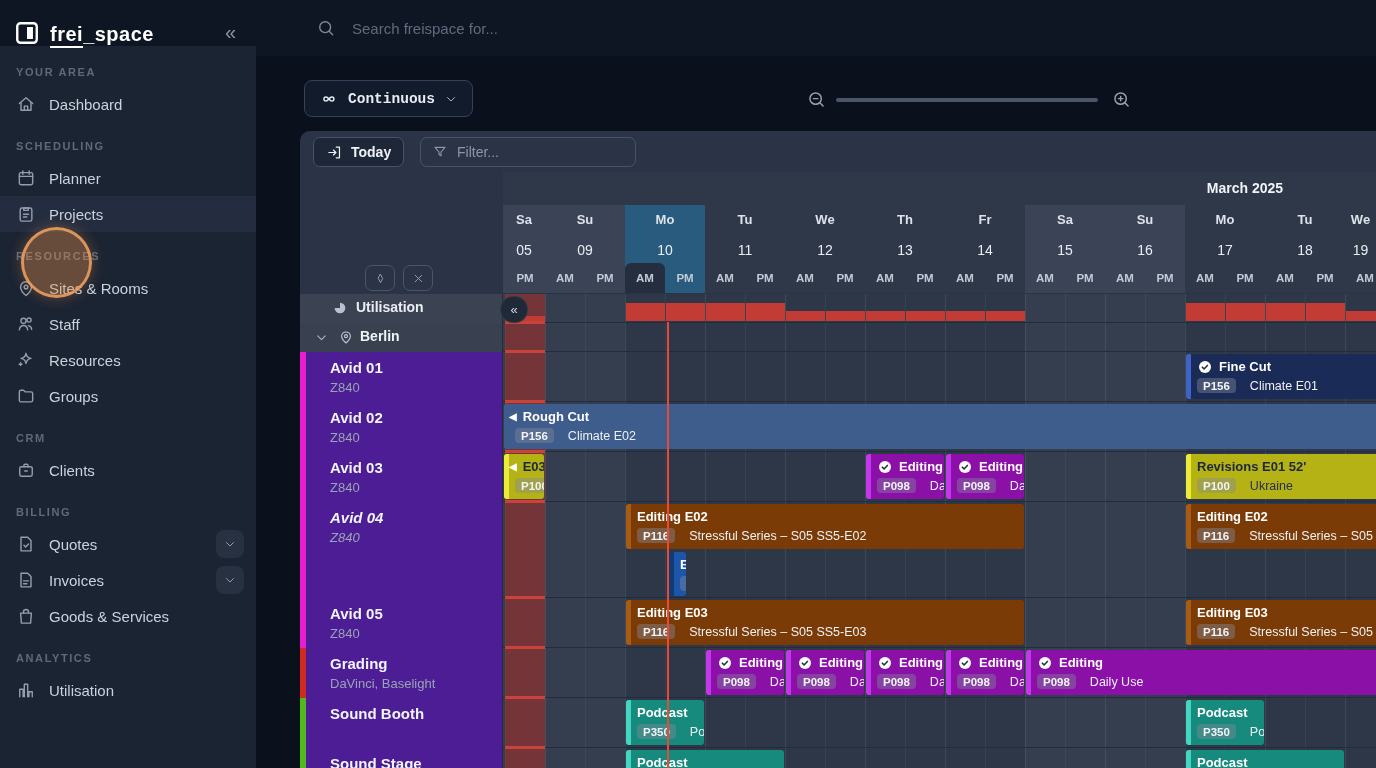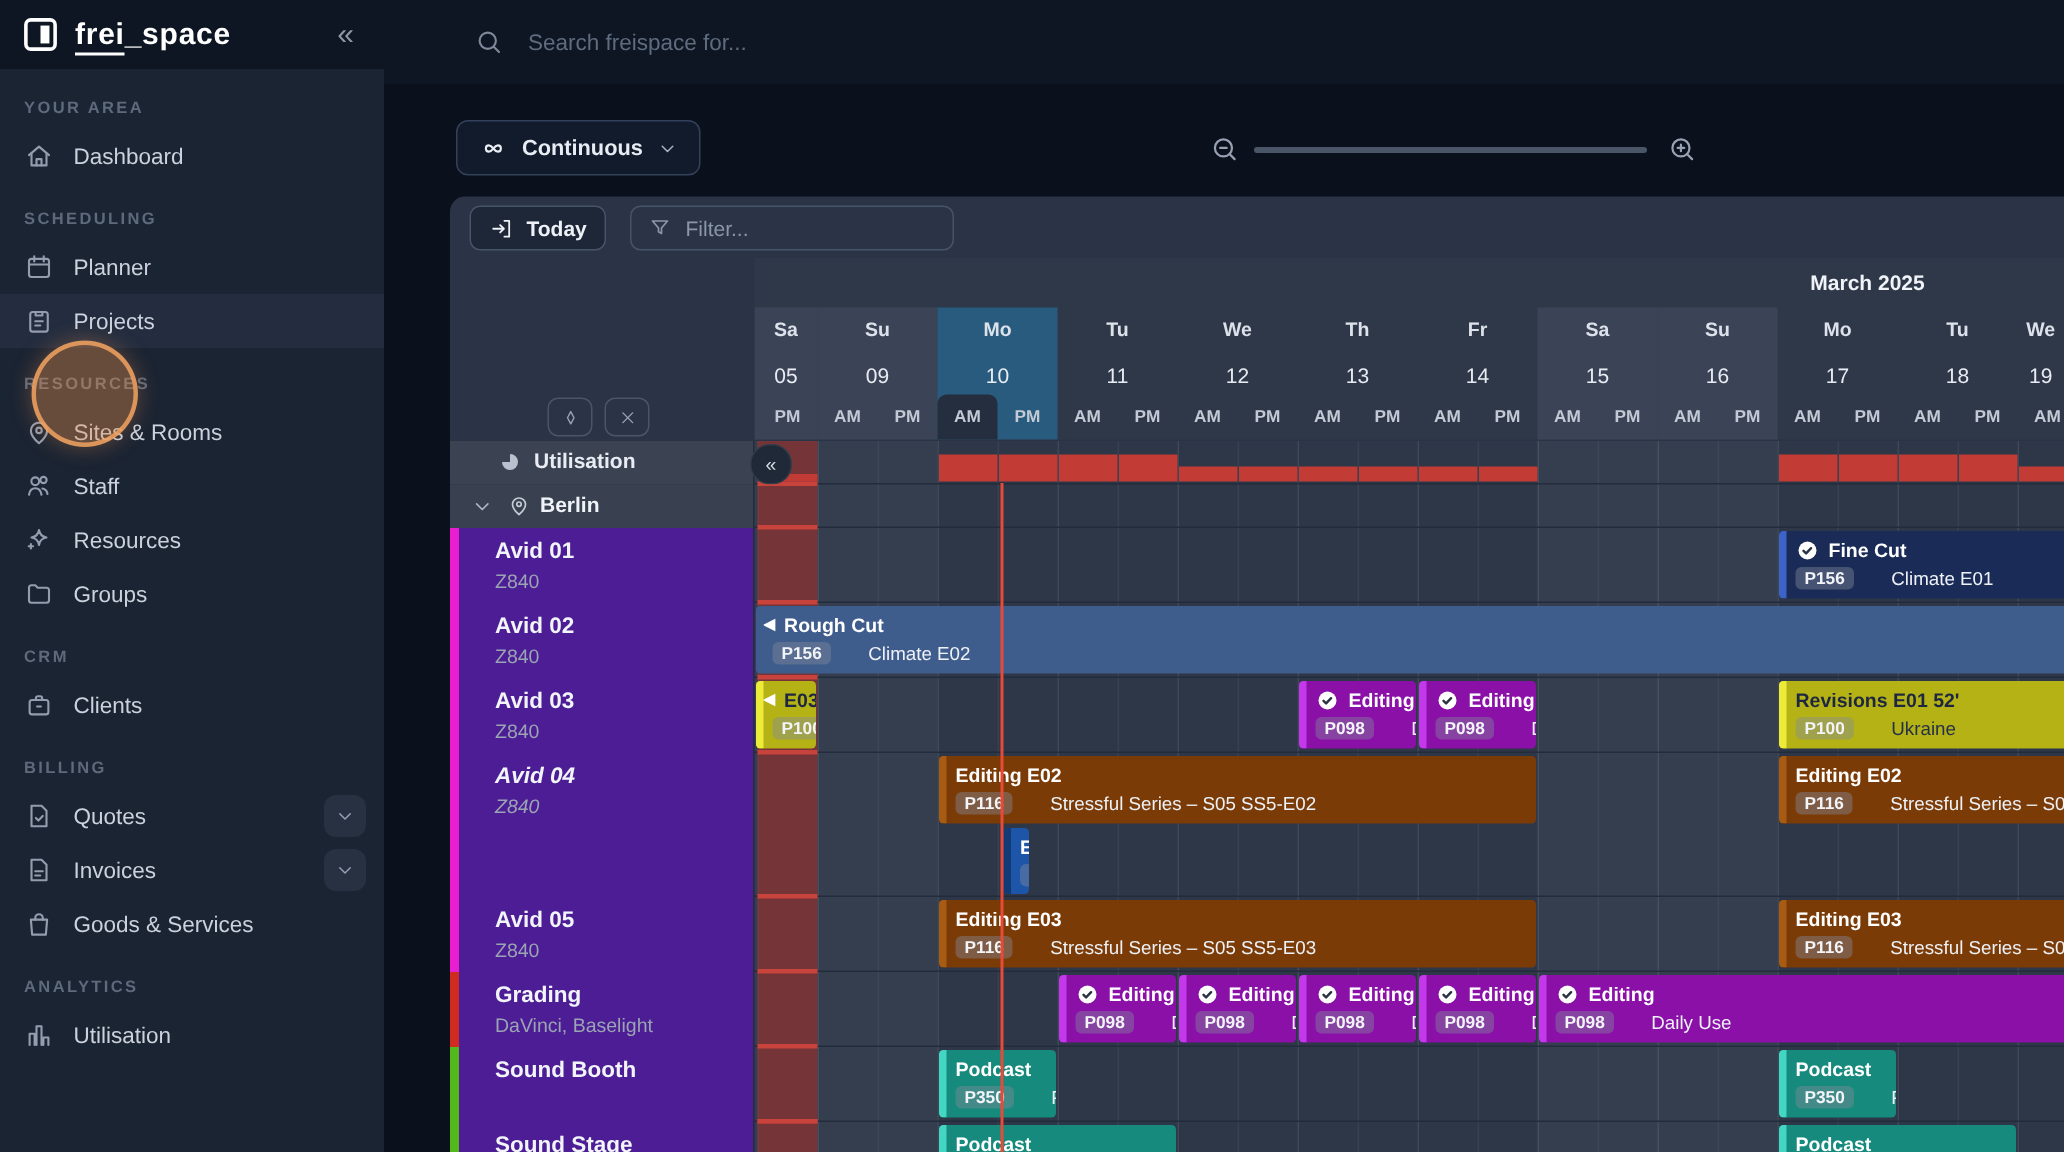--- a/index.html
+++ b/index.html
@@ -3,21 +3,21 @@
 <meta charset="utf-8">
 <style>
   html,body{margin:0;padding:0;width:1376px;height:768px;overflow:hidden;background:#0a111c;
     font-family:"Liberation Sans",sans-serif;-webkit-font-smoothing:antialiased;}
   .app{position:relative;width:1376px;height:768px;}
   svg{display:block}
   .ic{stroke:currentColor;fill:none;stroke-width:1.7;stroke-linecap:round;stroke-linejoin:round}
 
   
   .sidebar{position:absolute;left:0;top:0;width:256px;height:768px;background:#1b2433;z-index:30;}
-  .logo-bar{position:relative;height:46px;background:#0d1622;display:flex;align-items:center;padding:0 14px;}
+  .logo-bar{position:relative;height:46px;background:#0d1622;display:flex;align-items:flex-end;padding:0 14px;}
   .logo-mark{color:#fff;margin-right:10px}
   .logo-text{color:#fff;font-size:20px;font-weight:600;letter-spacing:.5px}
   .logo-text .u{border-bottom:2px solid #fff;padding-bottom:1px}
   .collapse-btn{margin-left:auto;background:none;border:none;color:#8c96a6;font-size:20px;cursor:pointer;padding:2px 6px}
   .nav{padding-top:2px}
   .sec-label{padding:18px 16px 8px;font-size:11px;font-weight:bold;letter-spacing:1.6px;color:#5e6a7c}
   .nav-item{position:relative;height:36px;display:flex;align-items:center;padding:0 12px 0 16px;color:#cbd2dd;font-size:15px;cursor:pointer}
   .nav-item.active{background:#232d3f}
   .nav-item .nico{color:#939dae;margin-right:13px}
   .nav-item .chev{margin-left:auto;width:28px;height:28px;border-radius:8px;background:#273141;color:#95a0b4;display:flex;align-items:center;justify-content:center}
@@ -26,21 +26,21 @@
      box-shadow:0 0 14px rgba(231,141,74,.35);z-index:5;pointer-events:none}
 
   
   .main{position:absolute;left:256px;top:0;width:1120px;height:768px;background:#0a111c}
   .topbar{position:relative;height:56px;background:#0d1622;display:flex;align-items:center}
   .search-icon{color:#7d8899;margin-left:60px;margin-right:16px}
   .search-ph{color:#5f6b7e;font-size:15px}
   .toolbar{position:relative;height:75px;background:#0a111c}
   .view-btn{position:absolute;left:48px;top:24px;height:37px;display:flex;align-items:center;gap:9px;
      background:#121b2b;border:1px solid #33415a;border-radius:8px;color:#e8ecf3;font-size:14.5px;font-weight:bold;
-     padding:0 14px;font-family:Liberation Sans, sans-serif;cursor:pointer}
+     padding:0 14px;font-family:Liberation Mono, monospace;cursor:pointer}
   .view-btn .vchev{color:#aab4c5}
   .zoomctl{position:absolute;left:550px;top:30px;width:330px;height:28px}
   .zc-ic{position:absolute;top:3px;color:#97a1b2;cursor:pointer}
   .zc-track{position:absolute;left:30px;top:12px;width:262px;height:4px;border-radius:2px;background:#4a5568}
 
   
   .planner{position:absolute;left:44px;top:131px;width:1076px;height:637px;background:#2b3447;border-radius:10px 0 0 0;overflow:hidden}
   .ptoolbar{position:relative;height:41px;border-bottom:1px solid rgba(0,0,0,.28)}
   .today-btn{position:absolute;left:13px;top:6px;height:30px;display:flex;align-items:center;gap:8px;background:#1d2737;
      border:1px solid #46536b;border-radius:7px;color:#eef1f6;font-weight:bold;font-size:14px;padding:0 12px;font-family:inherit;cursor:pointer}
@@ -79,21 +79,21 @@
   .berlincell{background:#394150}
   .berlincell .blabel{position:absolute;left:60px;top:5px;color:#f0f3f8;font-size:14px;font-weight:bold}
   .berlincell .bchev{position:absolute;left:14px;top:7px;color:#aeb7c5}
   .berlincell .bpin{position:absolute;left:38px;top:6px;color:#c2cad6}
   .collapse-pill{position:absolute;left:200px;top:2px;width:26px;height:25px;background:#1f2937;border:1px solid rgba(255,255,255,.09);
      border-radius:13px;color:#d2d9e4;font-size:13px;display:flex;align-items:center;justify-content:center;z-index:11;cursor:pointer}
 
   .task{position:absolute;border-radius:3px;overflow:hidden;box-sizing:border-box;padding:4px 6px 0 11px;z-index:8;cursor:pointer}
   .task .stripe{position:absolute;left:0;top:0;bottom:0;width:5px}
   .t-title{display:flex;align-items:center;gap:6px;color:#fff;font-size:13px;font-weight:bold;white-space:nowrap;line-height:17px}
-  .t-line2{display:flex;align-items:center;gap:25px;margin-top:3px;white-space:nowrap}
+  .t-line2{display:flex;align-items:center;gap:14px;margin-top:3px;white-space:nowrap}
   .t-badge{background:rgba(130,138,155,.42);color:#f2f4f8;font-size:11.5px;font-weight:bold;border-radius:4px;padding:1.5px 6px}
   .t-proj{color:#eef1f6;font-size:12.5px}
   .task.dark .t-title{color:#1d2740}
   .task.dark .t-proj{color:#26304a}
   .arrowl{color:#fff;font-size:10px;margin-left:-6px}
 </style>
 </head>
 <body>
 
 <div class="app">

